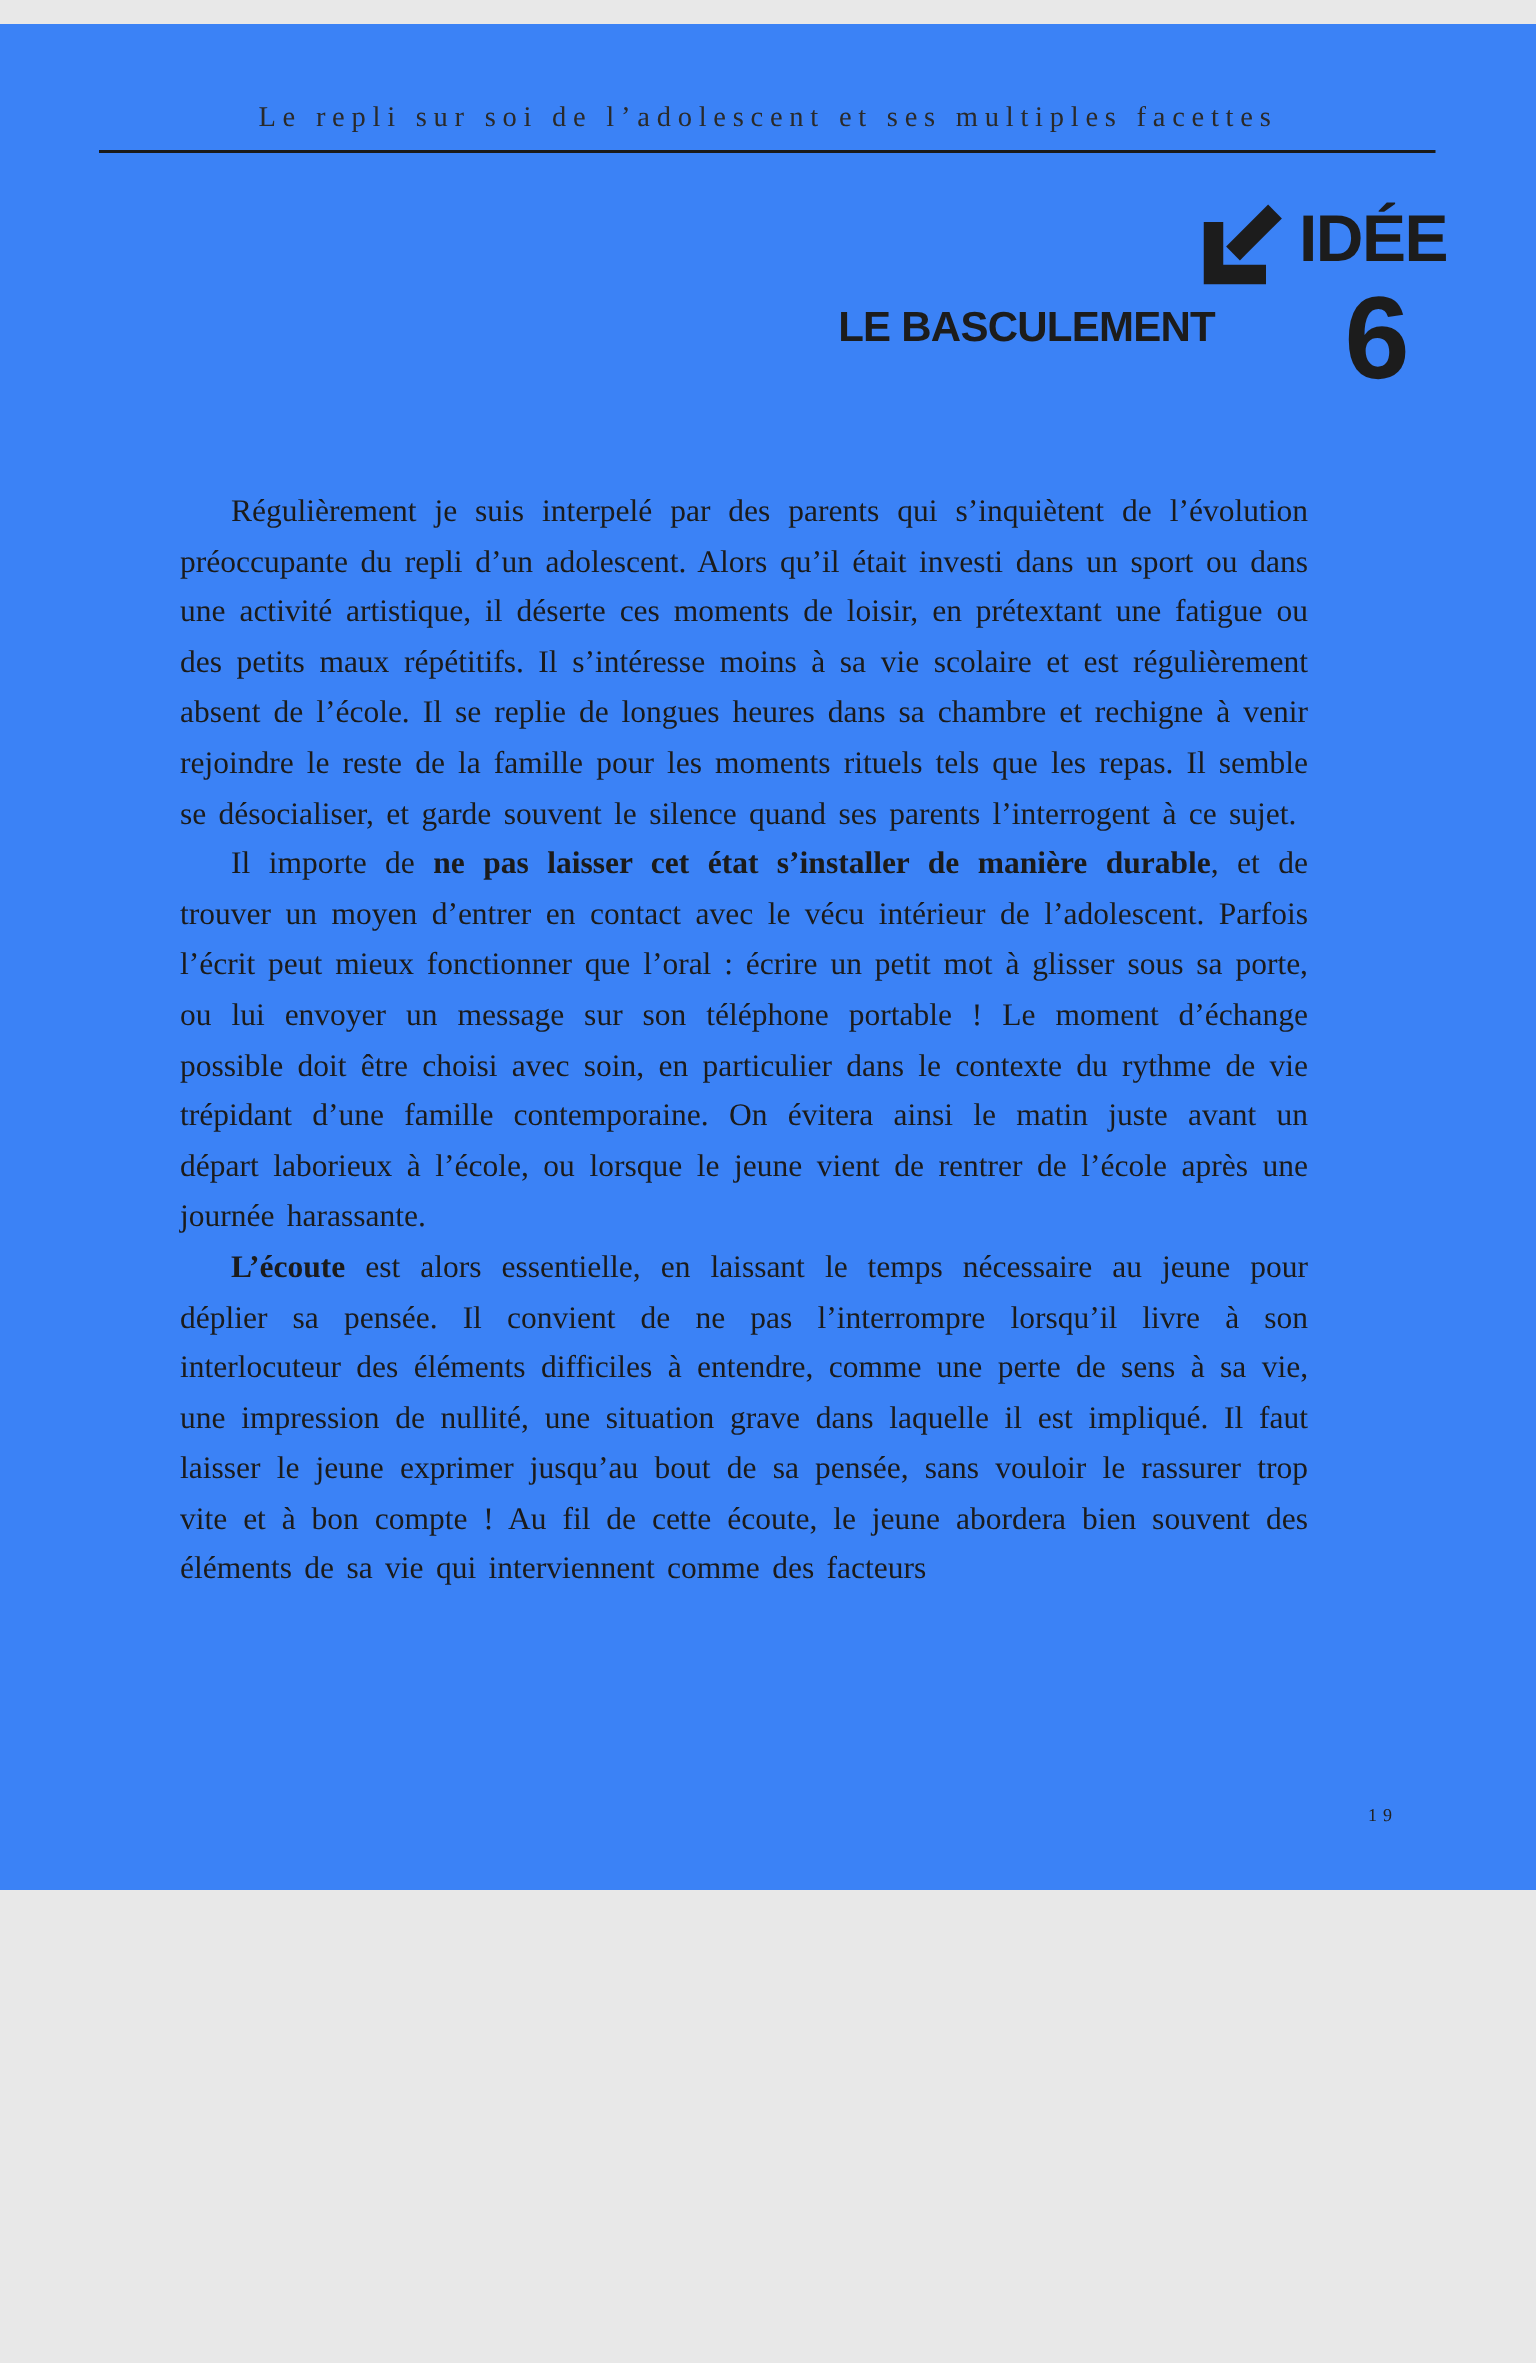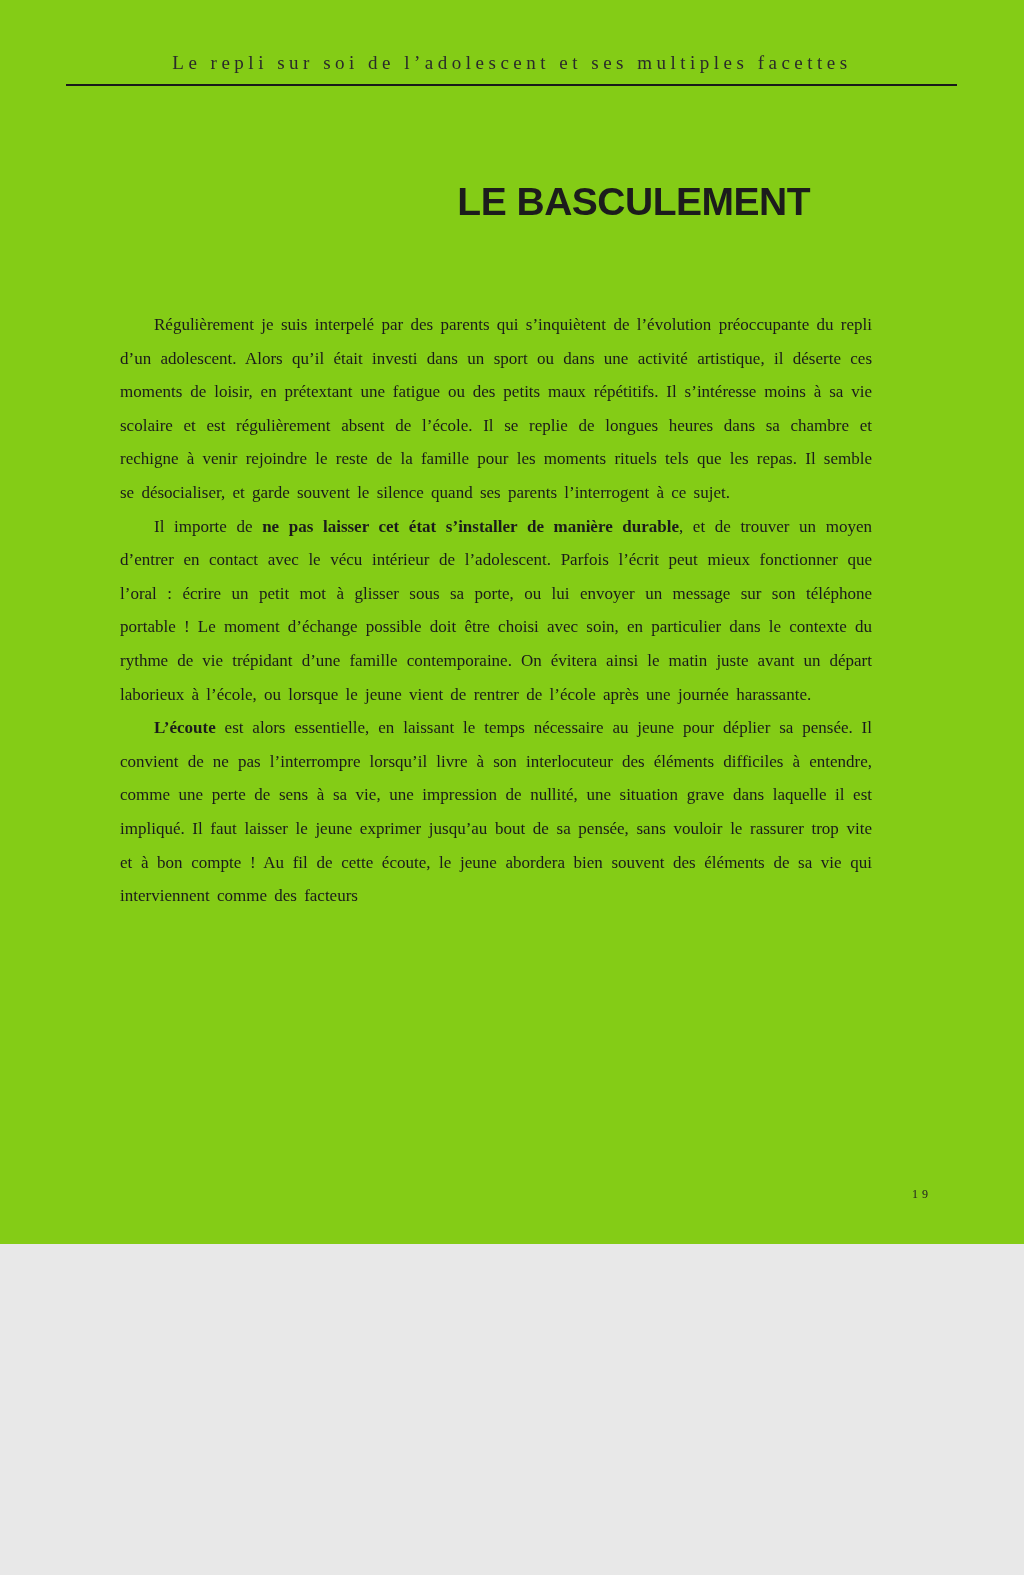--- a/index.html
+++ b/index.html
@@ -1,20 +1,20 @@
 <!DOCTYPE html>
 <html lang="fr"><head>
 <meta charset="utf-8">
 <style>
   html,body{margin:0;padding:0;background:#e8e8e8;}
   .page{
     position:relative;
     width:1024px;height:1244px;
-    margin:0 auto;
-    background:#84cc16;
+    margin:16px auto;
+    background:#3b82f6;
     color:#1b1b1b;
     font-family:"Liberation Serif","DejaVu Serif",serif;
     overflow:hidden;
   }
   .running-title{
     position:absolute;top:52px;left:0;right:0;
     text-align:center;
     font-size:19px;
     letter-spacing:4.5px;
     color:#2a2a2a;
@@ -36,28 +36,28 @@
   }
   .idea-number{
     font-size:78px;line-height:70px;
     margin-left:66px;width:104px;text-align:center;
   }
   .chapter-title{
     position:absolute;top:183px;right:214px;
     text-align:right;
     font-family:"Liberation Sans","DejaVu Sans",sans-serif;
     font-weight:bold;
-    font-size:39px;line-height:38.5px;
+    font-size:28px;line-height:38.5px;
     letter-spacing:-0.5px;
     color:#1c1c1c;
     white-space:nowrap;
   }
   .body-text{
     position:absolute;top:308px;left:120px;width:752px;
-    font-size:17px;line-height:33.6px;
+    font-size:21px;line-height:33.6px;
     text-align:justify;
   }
   .body-text p{
     margin:0;
     text-indent:34px;
     word-spacing:3px;
   }
   .body-text .b{font-weight:bold;font-family:Liberation Serif, serif;}
   .page-number{
     position:absolute;right:92px;bottom:42px;
@@ -66,20 +66,32 @@
 </style>
 </head>
 <body>
 
 <div class="page">
 
   <div class="running-title">Le repli sur soi de l’adolescent et ses multiples facettes</div>
 
   <hr class="header-rule">
 
+  <div class="idea-badge">
+    <div class="idea-top">
+      <span class="arrow-icon">
+        <svg width="56" height="56" viewBox="0 0 56 56" aria-hidden="true">
+          <line x1="50" y1="7" x2="22" y2="35" stroke="#1c1c1c" stroke-width="13"></line>
+          <polyline points="9,14 9,49 44,49" fill="none" stroke="#1c1c1c" stroke-width="13" stroke-linejoin="miter"></polyline>
+        </svg>
+      </span>
+      <span class="idea-label">IDÉE</span>
+    </div>
+    <div class="idea-number">6</div>
+  </div>
 
   <div class="chapter-title">
     <div>LE BASCULEMENT</div>
   </div>
 
   <div class="body-text" id="body-text">
       <p><span>Régulièrement je suis interpelé par des parents qui s’inquiètent de l’évolution préoccupante du repli d’un adolescent. Alors qu’il était investi dans un sport ou dans une activité artistique, il déserte ces moments de loisir, en prétextant une fatigue ou des petits maux répétitifs. Il s’intéresse moins à sa vie scolaire et est régulièrement absent de l’école. Il se replie de longues heures dans sa chambre et rechigne à venir rejoindre le reste de la famille pour les moments rituels tels que les repas. Il semble se désocialiser, et garde souvent le silence quand ses parents l’interrogent à ce sujet.</span></p>
       <p><span>Il importe de </span><span class="b">ne pas laisser cet état s’installer de manière durable</span><span>, et de trouver un moyen d’entrer en contact avec le vécu intérieur de l’adolescent. Parfois l’écrit peut mieux fonctionner que l’oral : écrire un petit mot à glisser sous sa porte, ou lui envoyer un message sur son téléphone portable ! Le moment d’échange possible doit être choisi avec soin, en particulier dans le contexte du rythme de vie trépidant d’une famille contemporaine. On évitera ainsi le matin juste avant un départ laborieux à l’école, ou lorsque le jeune vient de rentrer de l’école après une journée harassante.</span></p>
       <p><span class="b">L’écoute</span><span> est alors essentielle, en laissant le temps nécessaire au jeune pour déplier sa pensée. Il convient de ne pas l’interrompre lorsqu’il livre à son interlocuteur des éléments difficiles à entendre, comme une perte de sens à sa vie, une impression de nullité, une situation grave dans laquelle il est impliqué. Il faut laisser le jeune exprimer jusqu’au bout de sa pensée, sans vouloir le rassurer trop vite et à bon compte ! Au fil de cette écoute, le jeune abordera bien souvent des éléments de sa vie qui interviennent comme des facteurs</span></p>
     </div>

